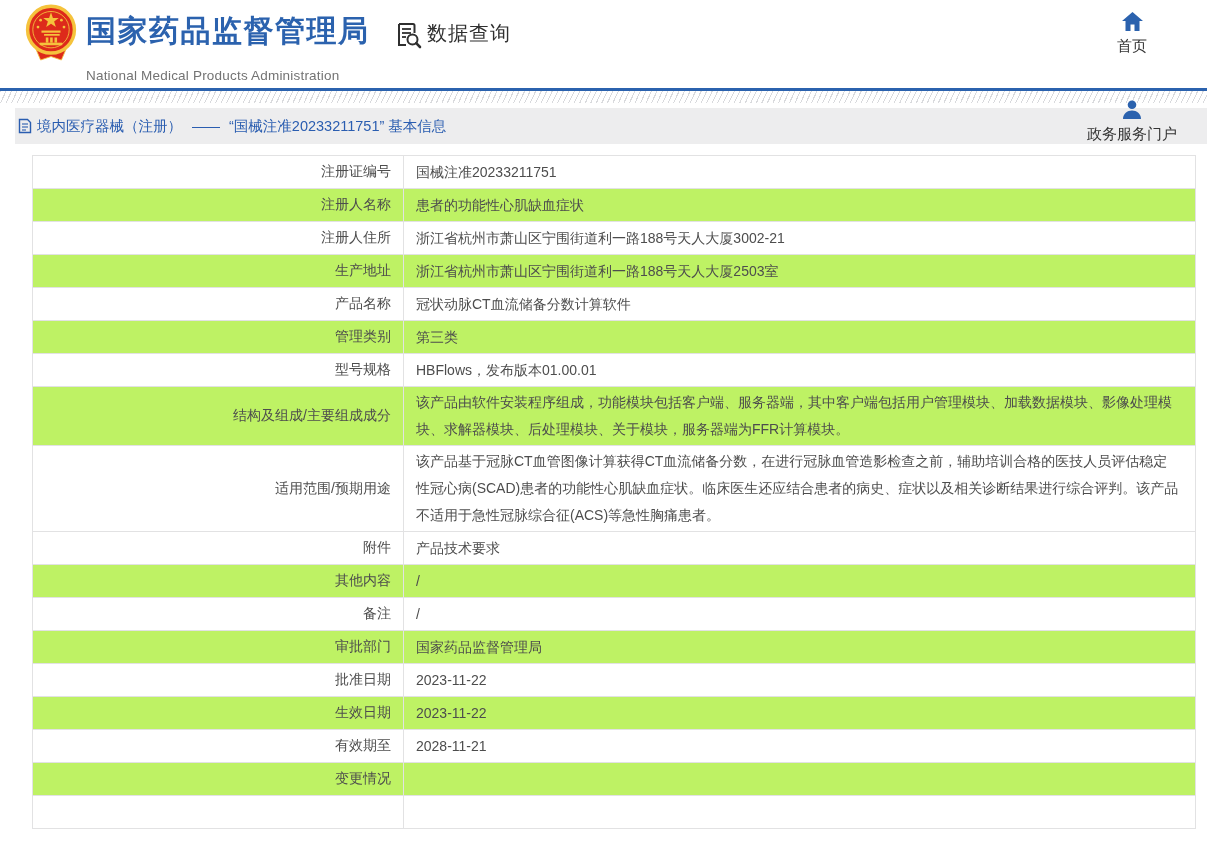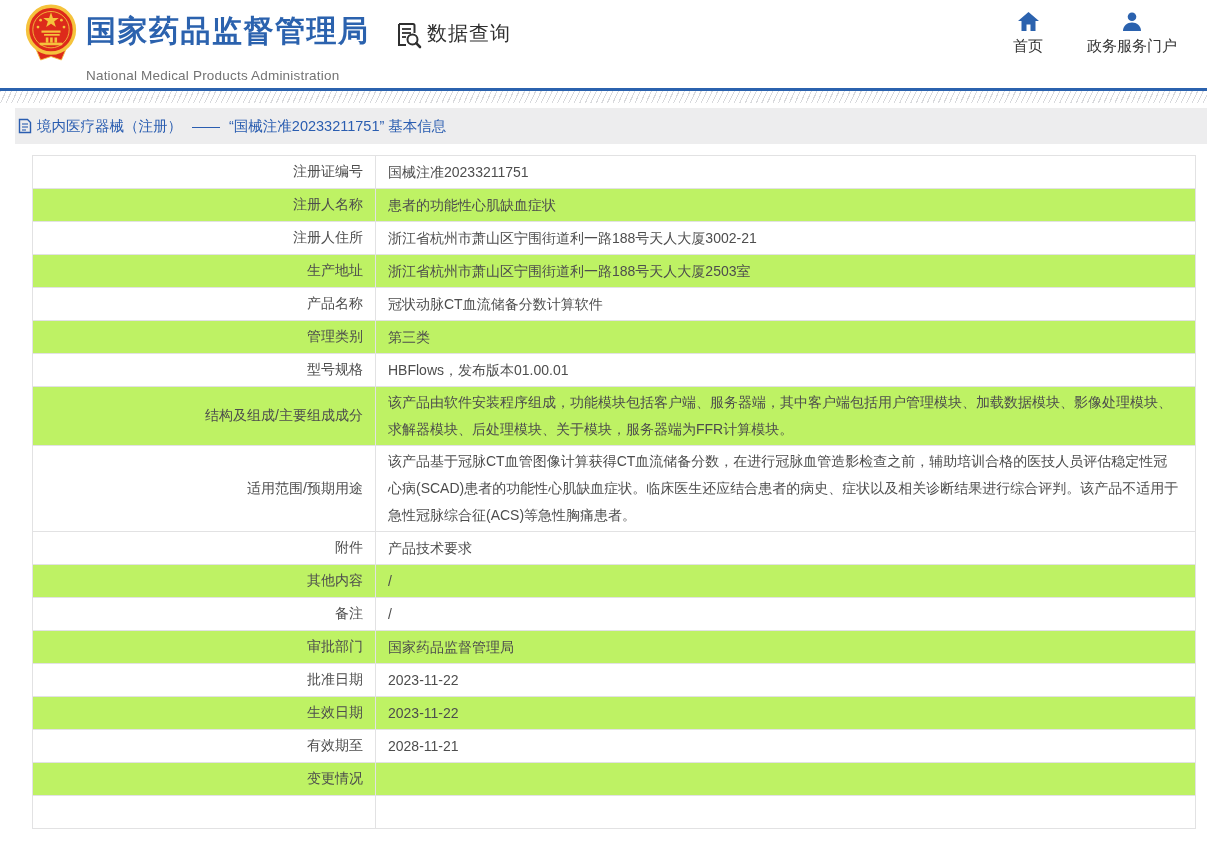--- a/index.html
+++ b/index.html
@@ -10,21 +10,21 @@
   .header { position: relative; height: 88px; background: #fff; }
   .logo-area { position: absolute; left: 25px; top: 4px; display: flex; align-items: flex-start; }
   .emblem { width: 52px; height: 60px; }
   .title-block { margin-left: 9px; padding-top: 10px; }
   .title-cn { color: #2b62ae; font-size: 30px; font-weight: bold; letter-spacing: 1.5px; line-height: 34px; }
   .title-en { color: #737373; font-size: 13.5px; margin-top: 20px; letter-spacing: 0.2px; }
 
   .page-tool { position: absolute; left: 393px; top: 20px; display: flex; align-items: flex-start; }
   .page-tool-label { font-size: 20px; color: #2f2f2f; margin-left: 4px; letter-spacing: 1px; }
 
-  .top-nav { position: absolute; right: 30px; top: 12px; display: flex; gap: 44px; }
+  .top-nav { position: absolute; right: 30px; top: 12px; display: flex; gap: 44px; flex-direction: column; }
   .nav-item { display: flex; flex-direction: column; align-items: center; cursor: pointer; }
   .nav-item .nav-label { font-size: 15px; color: #333; margin-top: 6px; white-space: nowrap; }
 
   
   .blue-line { height: 3px; background: #2b62ae; }
   .hatch-band { height: 12px;
     background: repeating-linear-gradient(115deg, #d9dadd 0, #d9dadd 1px, transparent 1px, transparent 5px); }
 
   
   .breadcrumb { margin: 5px 0 0 15px; height: 36px; background: #ededee;
@@ -32,21 +32,21 @@
     color: #2a5db0; font-size: 14.5px; }
   .breadcrumb .doc-icon { margin-right: 5px; flex: 0 0 auto; }
   .breadcrumb .sep { margin: 0 10px; letter-spacing: -1px; }
 
   
   .info-table { margin: 11px 0 0 32px; width: 1164px; border-collapse: collapse;
     border: 1px solid #d4d4d4; font-size: 14px; color: #4d4d4d; table-layout: fixed; }
   .info-table tr.odd  { background: #ffffff; }
   .info-table tr.even { background: #bef264; }
   .info-table td { border: 1px solid #e2e2e3; vertical-align: middle; }
-  .info-table td.label { width: 343px; text-align: right; padding: 2px 12px 2px 4px; height: 33px; }
+  .info-table td.label { width: 371px; text-align: right; padding: 2px 12px 2px 4px; height: 33px; }
   .info-table td.value { padding: 2px 14px 2px 12px; line-height: 27px; word-break: break-all; }
 </style>
 </head>
 <body>
 
 <div class="header">
   <div class="logo-area">
     <svg class="emblem" viewBox="0 0 60 68">
       <path d="M12 50 L18 64 L30 60 L42 64 L48 50 Z" fill="#dd2a1b" stroke="#f5c33c" stroke-width="1"></path>
       <circle cx="30" cy="29" r="27" fill="#dd2a1b" stroke="#f5c33c" stroke-width="4"></circle>

